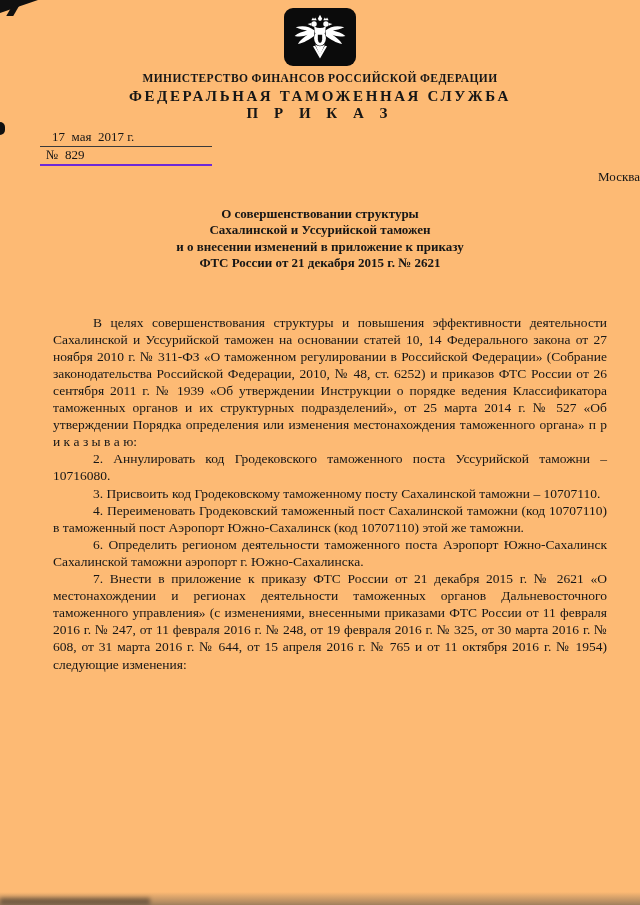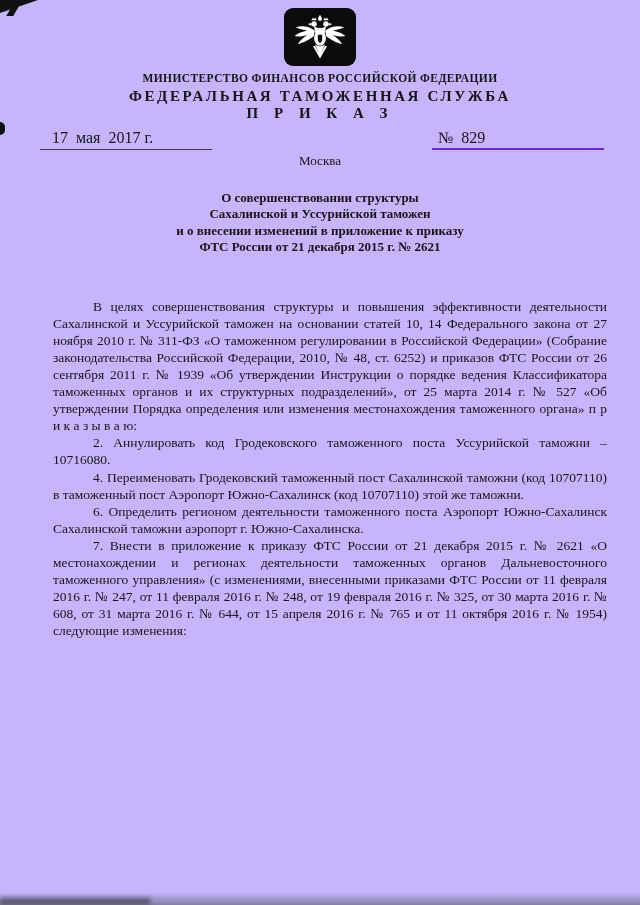--- a/index.html
+++ b/index.html
@@ -1,21 +1,21 @@
 <!DOCTYPE html>
 <html lang="ru"><head>
 <meta charset="utf-8">
 <style>
   * { box-sizing: border-box; }
   html, body { margin: 0; padding: 0; background: #e8e8e8; }
   .page {
     position: relative;
     width: 640px; height: 905px;
     margin: 0 auto;
-    background: #c4b5fd;
+    background: #fdba74;
     font-family: "Liberation Serif", serif;
     color: #161616;
     overflow: hidden;
   }
   
   .corner-tl { position: absolute; top: 0; left: 0; width: 38px; height: 13px;
     background: #101010; clip-path: polygon(0 0, 100% 0, 0 100%); }
   .corner-tick { position: absolute; top: 3px; left: 10px; width: 7px; height: 13px;
     background: #101010; transform: skewX(-30deg); }
   .edge-mark { position: absolute; top: 122px; left: 0; width: 5px; height: 13px;
@@ -34,27 +34,27 @@
     display: flex; align-items: center; justify-content: center;
   }
   .emblem svg { display: block; }
 
   
   .ministry { text-align: center; font-weight: bold; font-size: 11.5px; letter-spacing: 0.4px; }
   .agency   { text-align: center; font-weight: bold; font-size: 15px; letter-spacing: 2.6px; margin-top: 4px; }
   .agency-abbr { text-align: center; font-weight: bold; font-size: 13.5px; letter-spacing: 1.6px; }
   .doc-type { text-align: center; font-weight: bold; font-size: 15px; letter-spacing: 6px; }
 
-  .date-number { display: flex; justify-content: space-between;
-    margin: 7px 36px 0 40px; font-size: 16px; white-space: pre; }
+  .date-number { display: flex; justify-content: flex-start;
+    margin: 7px 36px 0 40px; font-size: 13px; white-space: pre; flex-direction: column; }
   .date-field   { display: inline-block; width: 172px; border-bottom: 1px solid #3a3a3a;
     padding: 0 0 1px 12px; }
   .number-field { display: inline-block; width: 172px; border-bottom: 2px solid #6d28d9;
     padding: 0 0 1px 6px; }
-  .city { text-align: center; font-size: 13px; margin-top: 3px; }
+  .city { text-align: right; font-size: 13px; margin-top: 3px; }
 
   
   .title { margin-top: 21px; text-align: center; font-weight: bold;
     font-size: 13px; line-height: 16.4px; }
 
   
   .body-text { margin: 42px 33px 4px 53px; font-size: 13.5px; line-height: 17.1px;
     text-align: justify; }
   .body-text p { margin: 0; text-indent: 40px; }
 </style>
@@ -102,20 +102,21 @@
   <div class="title">
     <div>О совершенствовании структуры</div>
     <div>Сахалинской и Уссурийской таможен</div>
     <div>и о внесении изменений в приложение к приказу</div>
     <div>ФТС России от 21 декабря 2015 г. № 2621</div>
   </div>
 
   <div class="body-text">
     <p>В целях совершенствования структуры и повышения эффективности деятельности Сахалинской и Уссурийской таможен на основании статей 10, 14 Федерального закона от 27 ноября 2010 г. № 311-ФЗ «О таможенном регулировании в Российской Федерации» (Собрание законодательства Российской Федерации, 2010, № 48, ст. 6252) и приказов ФТС России от 26 сентября 2011 г. № 1939 «Об утверждении Инструкции о порядке ведения Классификатора таможенных органов и их структурных подразделений», от 25 марта 2014 г. № 527 «Об утверждении Порядка определения или изменения местонахождения таможенного органа» п р и к а з ы в а ю:</p>
     <p>2. Аннулировать код Гродековского таможенного поста Уссурийской таможни – 10716080.</p>
+    <p>3. Присвоить код Гродековскому таможенному посту Сахалинской таможни – 10707110.</p>
     <p>4. Переименовать Гродековский таможенный пост Сахалинской таможни (код 10707110) в таможенный пост Аэропорт Южно-Сахалинск (код 10707110) этой же таможни.</p>
     <p>6. Определить регионом деятельности таможенного поста Аэропорт Южно-Сахалинск Сахалинской таможни аэропорт г. Южно-Сахалинска.</p>
     <p>7. Внести в приложение к приказу ФТС России от 21 декабря 2015 г. № 2621 «О местонахождении и регионах деятельности таможенных органов Дальневосточного таможенного управления» (с изменениями, внесенными приказами ФТС России от 11 февраля 2016 г. № 247,  от 11 февраля 2016 г. № 248, от 19 февраля 2016 г. № 325, от 30 марта  2016 г. № 608, от 31 марта 2016 г. № 644, от 15 апреля 2016 г. № 765 и от 11 октября 2016 г. № 1954) следующие изменения:</p>
   </div>
 
   <div class="bottom-smudge"></div>
   <div class="bottom-shade"></div>
 
 </div>
 

